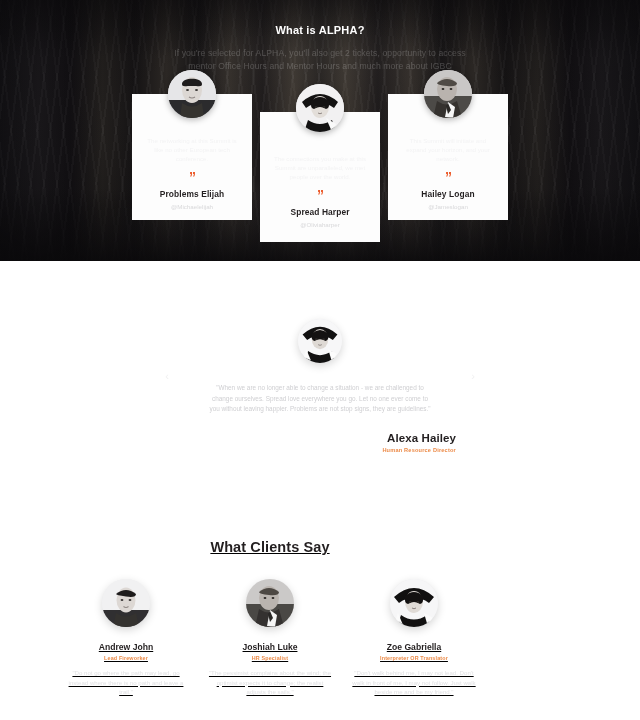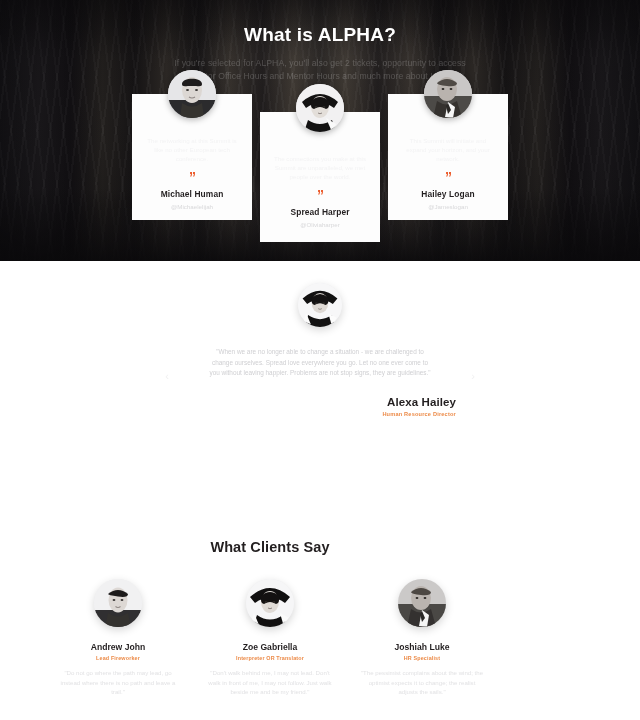--- a/index.html
+++ b/index.html
@@ -53,21 +53,21 @@
   }
 
   .hero-inner {
     position: relative;
     z-index: 4;
     padding-top: 24px;
     text-align: center;
   }
   .hero-title {
     color: #ffffff;
-    font-size: 19px;
+    font-size: 11px;
     font-weight: bold;
     letter-spacing: .2px;
   }
   .hero-sub {
     margin: 11px auto 0;
     width: 300px;
     color: rgba(255,255,255,.20);
     font-size: 8.6px;
     line-height: 13px;
     letter-spacing: .1px;
@@ -133,21 +133,21 @@
     color: #d8d8da;
     font-size: 6.2px;
   }
 
   
   .featured {
     position: relative;
     width: 640px;
     height: 240px;
     background: #ffffff;
-    padding-top: 22px;
+    padding-top: 58px;
   }
   .f-avatar-wrap { text-align: center; }
   .f-avatar {
     display: inline-block;
     width: 44px;
     height: 44px;
     border-radius: 50%;
     overflow: hidden;
     background: #efeff1;
     box-shadow: 0 3px 8px rgba(0,0,0,.16);
@@ -191,34 +191,35 @@
   }
   .nav-arrow.prev { left: 160px; }
   .nav-arrow.next { right: 160px; }
 
   
   .clients {
     position: relative;
     width: 540px;
     padding-top: 38px;
     background: #ffffff;
+    text-decoration: underline;
   }
   .clients-title {
     text-align: center;
     color: #231f20;
     font-size: 14.5px;
     font-weight: bold;
     letter-spacing: .1px;
   }
   .clients-row {
     margin-top: 24px;
     display: flex;
     justify-content: center;
     align-items: flex-start;
-    gap: 26px;
+    gap: 18px;
   }
   .client {
     width: 126px;
     text-align: center;
   }
   .c-avatar {
     width: 48px;
     height: 48px;
     margin: 0 auto;
     border-radius: 50%;
@@ -273,21 +274,21 @@
           <ellipse cx="24" cy="20" rx="10" ry="13" fill="#dcd7d3"></ellipse>
           <path d="M14 14c0-7 20-7 20 0 0 3-2 2-10 2s-10 1-10-2z" fill="#1e1c1c"></path>
           <ellipse cx="19.5" cy="20" rx="1.5" ry="1.1" fill="#3a3634"></ellipse>
           <ellipse cx="28.5" cy="20" rx="1.5" ry="1.1" fill="#3a3634"></ellipse>
           <path d="M21 27q3 2 6 0" stroke="#8e8683" stroke-width="1.1" fill="none"></path>
           <path d="M14 33q10 7 20 0l2 15H12z" fill="#35332f"></path>
         </svg>
       </div>
       <p class="q-text">The networking at this Summit is like no other European tech conference.</p>
       <div class="quote-mark">”</div>
-      <div class="t-name">Michael Human</div>
+      <div class="t-name">Problems Elijah</div>
       <div class="t-handle">@Michaelelijah</div>
     </div>
 
     <div class="tcard mid">
       <div class="avatar">
         <svg class="portrait" viewBox="0 0 48 48">
           <rect width="48" height="48" fill="#f2f1f2"></rect>
           <path d="M6 18q18-16 36 0l-4 6q-14-10-28 0z" fill="#131212"></path>
           <ellipse cx="24" cy="23" rx="9" ry="11" fill="#e3ded9"></ellipse>
           <path d="M15 17q9-8 18 0 1 7-3 8-6-4-12 0-4-1-3-8z" fill="#151313"></path>
@@ -372,53 +373,53 @@
           <ellipse cx="28" cy="21" rx="1.4" ry="1" fill="#3a3735"></ellipse>
           <path d="M21.5 27.5q2.5 2 5 0" stroke="#8f8784" stroke-width="1.1" fill="none"></path>
           <path d="M14 34q10 7 20 0l3 14H11z" fill="#34322f"></path>
         </svg>
       </div>
       <div class="c-name">Andrew John</div>
       <div class="c-role">Lead Fireworker</div>
       <p class="c-quote">"Do not go where the path may lead, go instead where there is no path and leave a trail."</p>
     </div>
 
+    <div class="client">
+      <div class="c-avatar">
+        <svg class="portrait" viewBox="0 0 48 48">
+          <rect width="48" height="48" fill="#cbc9c8"></rect>
+          <rect y="25" width="48" height="23" fill="#4a4845"></rect>
+          <ellipse cx="23" cy="19" rx="10" ry="12" fill="#bab4af"></ellipse>
+          <path d="M13 13q10-8 20 0 0 4-10 3t-10-3z" fill="#4d4843"></path>
+          <ellipse cx="19" cy="19" rx="1.4" ry="1" fill="#2b2826"></ellipse>
+          <ellipse cx="27" cy="19" rx="1.4" ry="1" fill="#2b2826"></ellipse>
+          <path d="M13 30q10 7 20 0l5 18H9z" fill="#343130"></path>
+          <path d="M24 31l7 5-2 12-8-1z" fill="#f5f5f5"></path>
+          <path d="M24 32l3 7-3 4-2-8z" fill="#292726"></path>
+        </svg>
+      </div>
+      <div class="c-name">Joshiah Luke</div>
+      <div class="c-role">HR Specialist</div>
+      <p class="c-quote">"The pessimist complains about the wind; the optimist expects it to change; the realist adjusts the sails."</p>
+    </div>
+
     <div class="client mid">
       <div class="c-avatar">
         <svg class="portrait" viewBox="0 0 48 48">
           <rect width="48" height="48" fill="#f6f6f7"></rect>
           <path d="M4 18q20-18 40 0l-5 6q-15-11-30 0z" fill="#111010"></path>
           <ellipse cx="24" cy="23" rx="9" ry="11" fill="#e0dbd6"></ellipse>
           <path d="M15 17q9-8 18 0 1 7-3 8-6-4-12 0-4-1-3-8z" fill="#131111"></path>
           <ellipse cx="20" cy="23" rx="1.4" ry="1" fill="#2c2927"></ellipse>
           <ellipse cx="28" cy="23" rx="1.4" ry="1" fill="#2c2927"></ellipse>
           <path d="M22 29q2 1.5 4 0" stroke="#8c8481" stroke-width="1" fill="none"></path>
           <path d="M11 36q13 9 26 0l4 12H7z" fill="#111010"></path>
           <path d="M8 34l-3 9 8 3z" fill="#fbfbfb"></path>
           <path d="M34 34l9 5-5 9z" fill="#fbfbfb"></path>
         </svg>
       </div>
       <div class="c-name">Zoe Gabriella</div>
       <div class="c-role">Interpreter OR Translator</div>
       <p class="c-quote">"Don't walk behind me, I may not lead. Don't walk in front of me, I may not follow. Just walk beside me and be my friend."</p>
     </div>
 
-    <div class="client">
-      <div class="c-avatar">
-        <svg class="portrait" viewBox="0 0 48 48">
-          <rect width="48" height="48" fill="#cbc9c8"></rect>
-          <rect y="25" width="48" height="23" fill="#4a4845"></rect>
-          <ellipse cx="23" cy="19" rx="10" ry="12" fill="#bab4af"></ellipse>
-          <path d="M13 13q10-8 20 0 0 4-10 3t-10-3z" fill="#4d4843"></path>
-          <ellipse cx="19" cy="19" rx="1.4" ry="1" fill="#2b2826"></ellipse>
-          <ellipse cx="27" cy="19" rx="1.4" ry="1" fill="#2b2826"></ellipse>
-          <path d="M13 30q10 7 20 0l5 18H9z" fill="#343130"></path>
-          <path d="M24 31l7 5-2 12-8-1z" fill="#f5f5f5"></path>
-          <path d="M24 32l3 7-3 4-2-8z" fill="#292726"></path>
-        </svg>
-      </div>
-      <div class="c-name">Joshiah Luke</div>
-      <div class="c-role">HR Specialist</div>
-      <p class="c-quote">"The pessimist complains about the wind; the optimist expects it to change; the realist adjusts the sails."</p>
-    </div>
-
   </div>
 </section>
 
 </body></html>

